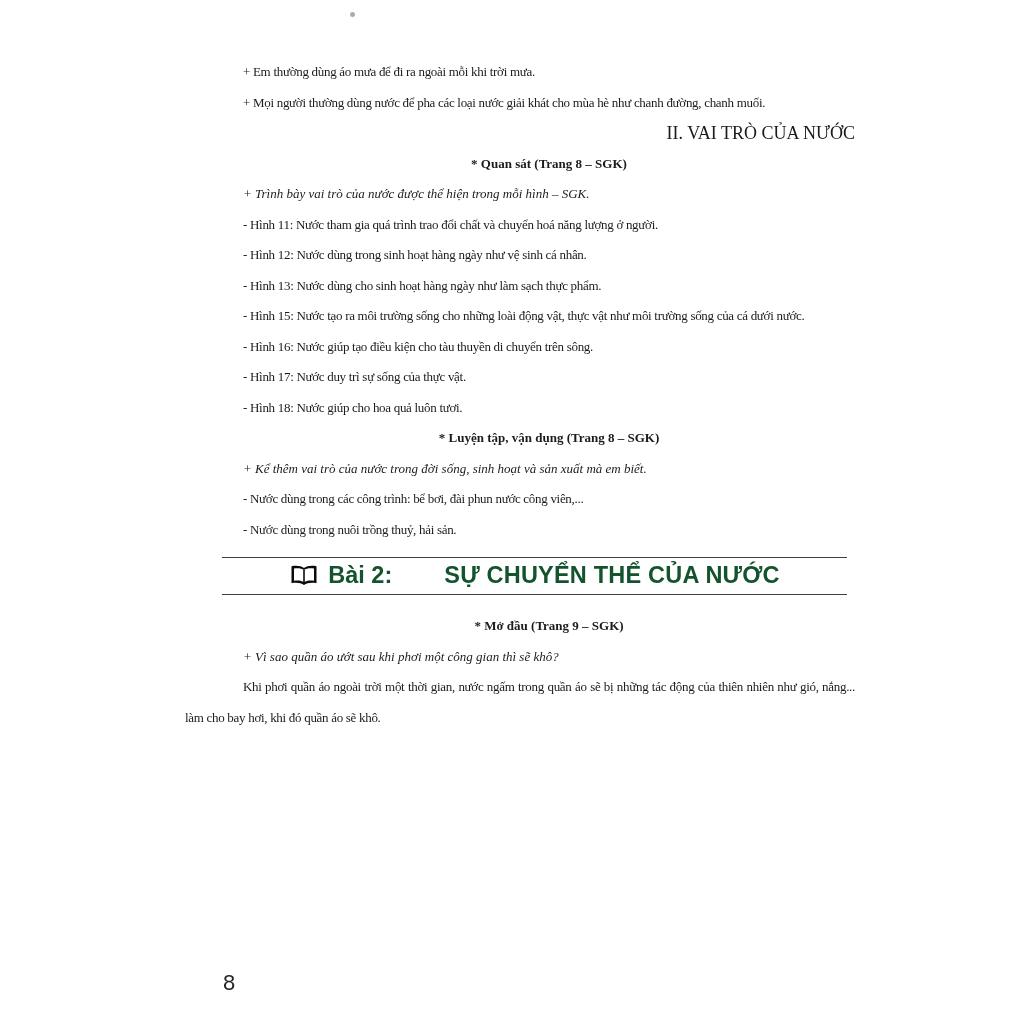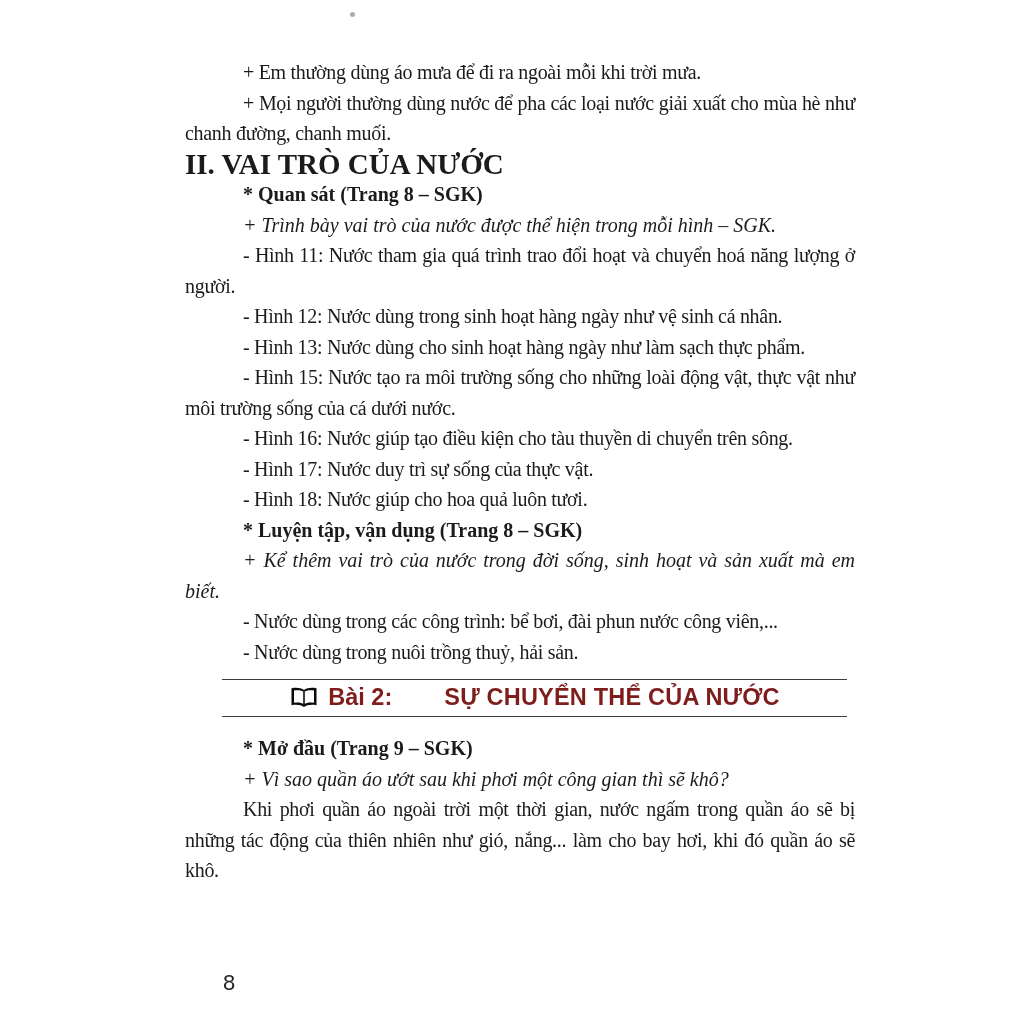--- a/index.html
+++ b/index.html
@@ -16,48 +16,48 @@
     color: #1b1b1b;
   }
   .page-body {
     position: absolute;
     left: 185px;
     top: 57px;
     width: 670px;
   }
   .page-body p {
     margin: 0;
-    font-size: 20px;
+    font-size: 13px;
     line-height: 30.5px;
     letter-spacing: -0.3px;
     text-align: justify;
     color: #1b1b1b;
   }
   .page-body p.indent { text-indent: 58px; }
   .page-body p.heading {
-    font-weight: bold;
-    font-size: 29px;
-    text-align: left;
+    font-weight: normal;
+    font-size: 18px;
+    text-align: right;
     letter-spacing: 0;
   }
-  .page-body p.subhead { font-weight: bold; letter-spacing: 0; text-align: left; }
+  .page-body p.subhead { font-weight: bold; letter-spacing: 0; text-align: center; }
   .page-body p.prompt  { font-weight: normal; font-style: italic; letter-spacing: 0; }
   .lesson-banner {
     margin: 12px 8px 16px 37px;
     border-top: 1.6px solid #3e3e3e;
     border-bottom: 1.6px solid #3e3e3e;
     padding: 4px 0 5px 0;
     display: flex;
     align-items: center;
     justify-content: center;
     gap: 9px;
     font-family: "Liberation Sans", "DejaVu Sans", sans-serif;
     font-weight: bold;
     font-size: 23.5px;
-    color: #7f1d1d;
+    color: #14532d;
     white-space: nowrap;
   }
   .lesson-banner .book-icon {
     display: inline-flex;
     align-items: center;
     flex: 0 0 auto;
   }
   .lesson-banner .banner-label { letter-spacing: 0; }
   .lesson-banner .banner-title { letter-spacing: 0.2px; margin-left: 43px; }
   .page-number {
@@ -79,25 +79,25 @@
     opacity: 0.85;
   }
 </style>
 </head>
 <body>
 
 <div class="speck"></div>
 
 <div class="page-body" id="page-body">
     <p class="body indent">+ Em thường dùng áo mưa để đi ra ngoài mỗi khi trời mưa.</p>
-    <p class="body indent">+ Mọi người thường dùng nước để pha các loại nước giải xuất cho mùa hè như chanh đường, chanh muối.</p>
+    <p class="body indent">+ Mọi người thường dùng nước để pha các loại nước giải khát cho mùa hè như chanh đường, chanh muối.</p>
     <p class="heading">II. VAI TRÒ CỦA NƯỚC</p>
     <p class="subhead indent">* Quan sát (Trang 8 – SGK)</p>
     <p class="prompt indent">+ Trình bày vai trò của nước được thể hiện trong mỗi hình – SGK.</p>
-    <p class="body indent">- Hình 11: Nước tham gia quá trình trao đổi hoạt và chuyển hoá năng lượng ở người.</p>
+    <p class="body indent">- Hình 11: Nước tham gia quá trình trao đổi chất và chuyển hoá năng lượng ở người.</p>
     <p class="body indent">- Hình 12: Nước dùng trong sinh hoạt hàng ngày như vệ sinh cá nhân.</p>
     <p class="body indent">- Hình 13: Nước dùng cho sinh hoạt hàng ngày như làm sạch thực phẩm.</p>
     <p class="body indent">- Hình 15: Nước tạo ra môi trường sống cho những loài động vật, thực vật như môi trường sống của cá dưới nước.</p>
     <p class="body indent">- Hình 16: Nước giúp tạo điều kiện cho tàu thuyền di chuyển trên sông.</p>
     <p class="body indent">- Hình 17: Nước duy trì sự sống của thực vật.</p>
     <p class="body indent">- Hình 18: Nước giúp cho hoa quả luôn tươi.</p>
     <p class="subhead indent">* Luyện tập, vận dụng (Trang 8 – SGK)</p>
     <p class="prompt indent">+ Kể thêm vai trò của nước trong đời sống, sinh hoạt và sản xuất mà em biết.</p>
     <p class="body indent">- Nước dùng trong các công trình: bể bơi, đài phun nước công viên,...</p>
     <p class="body indent">- Nước dùng trong nuôi trồng thuỷ, hải sản.</p>

